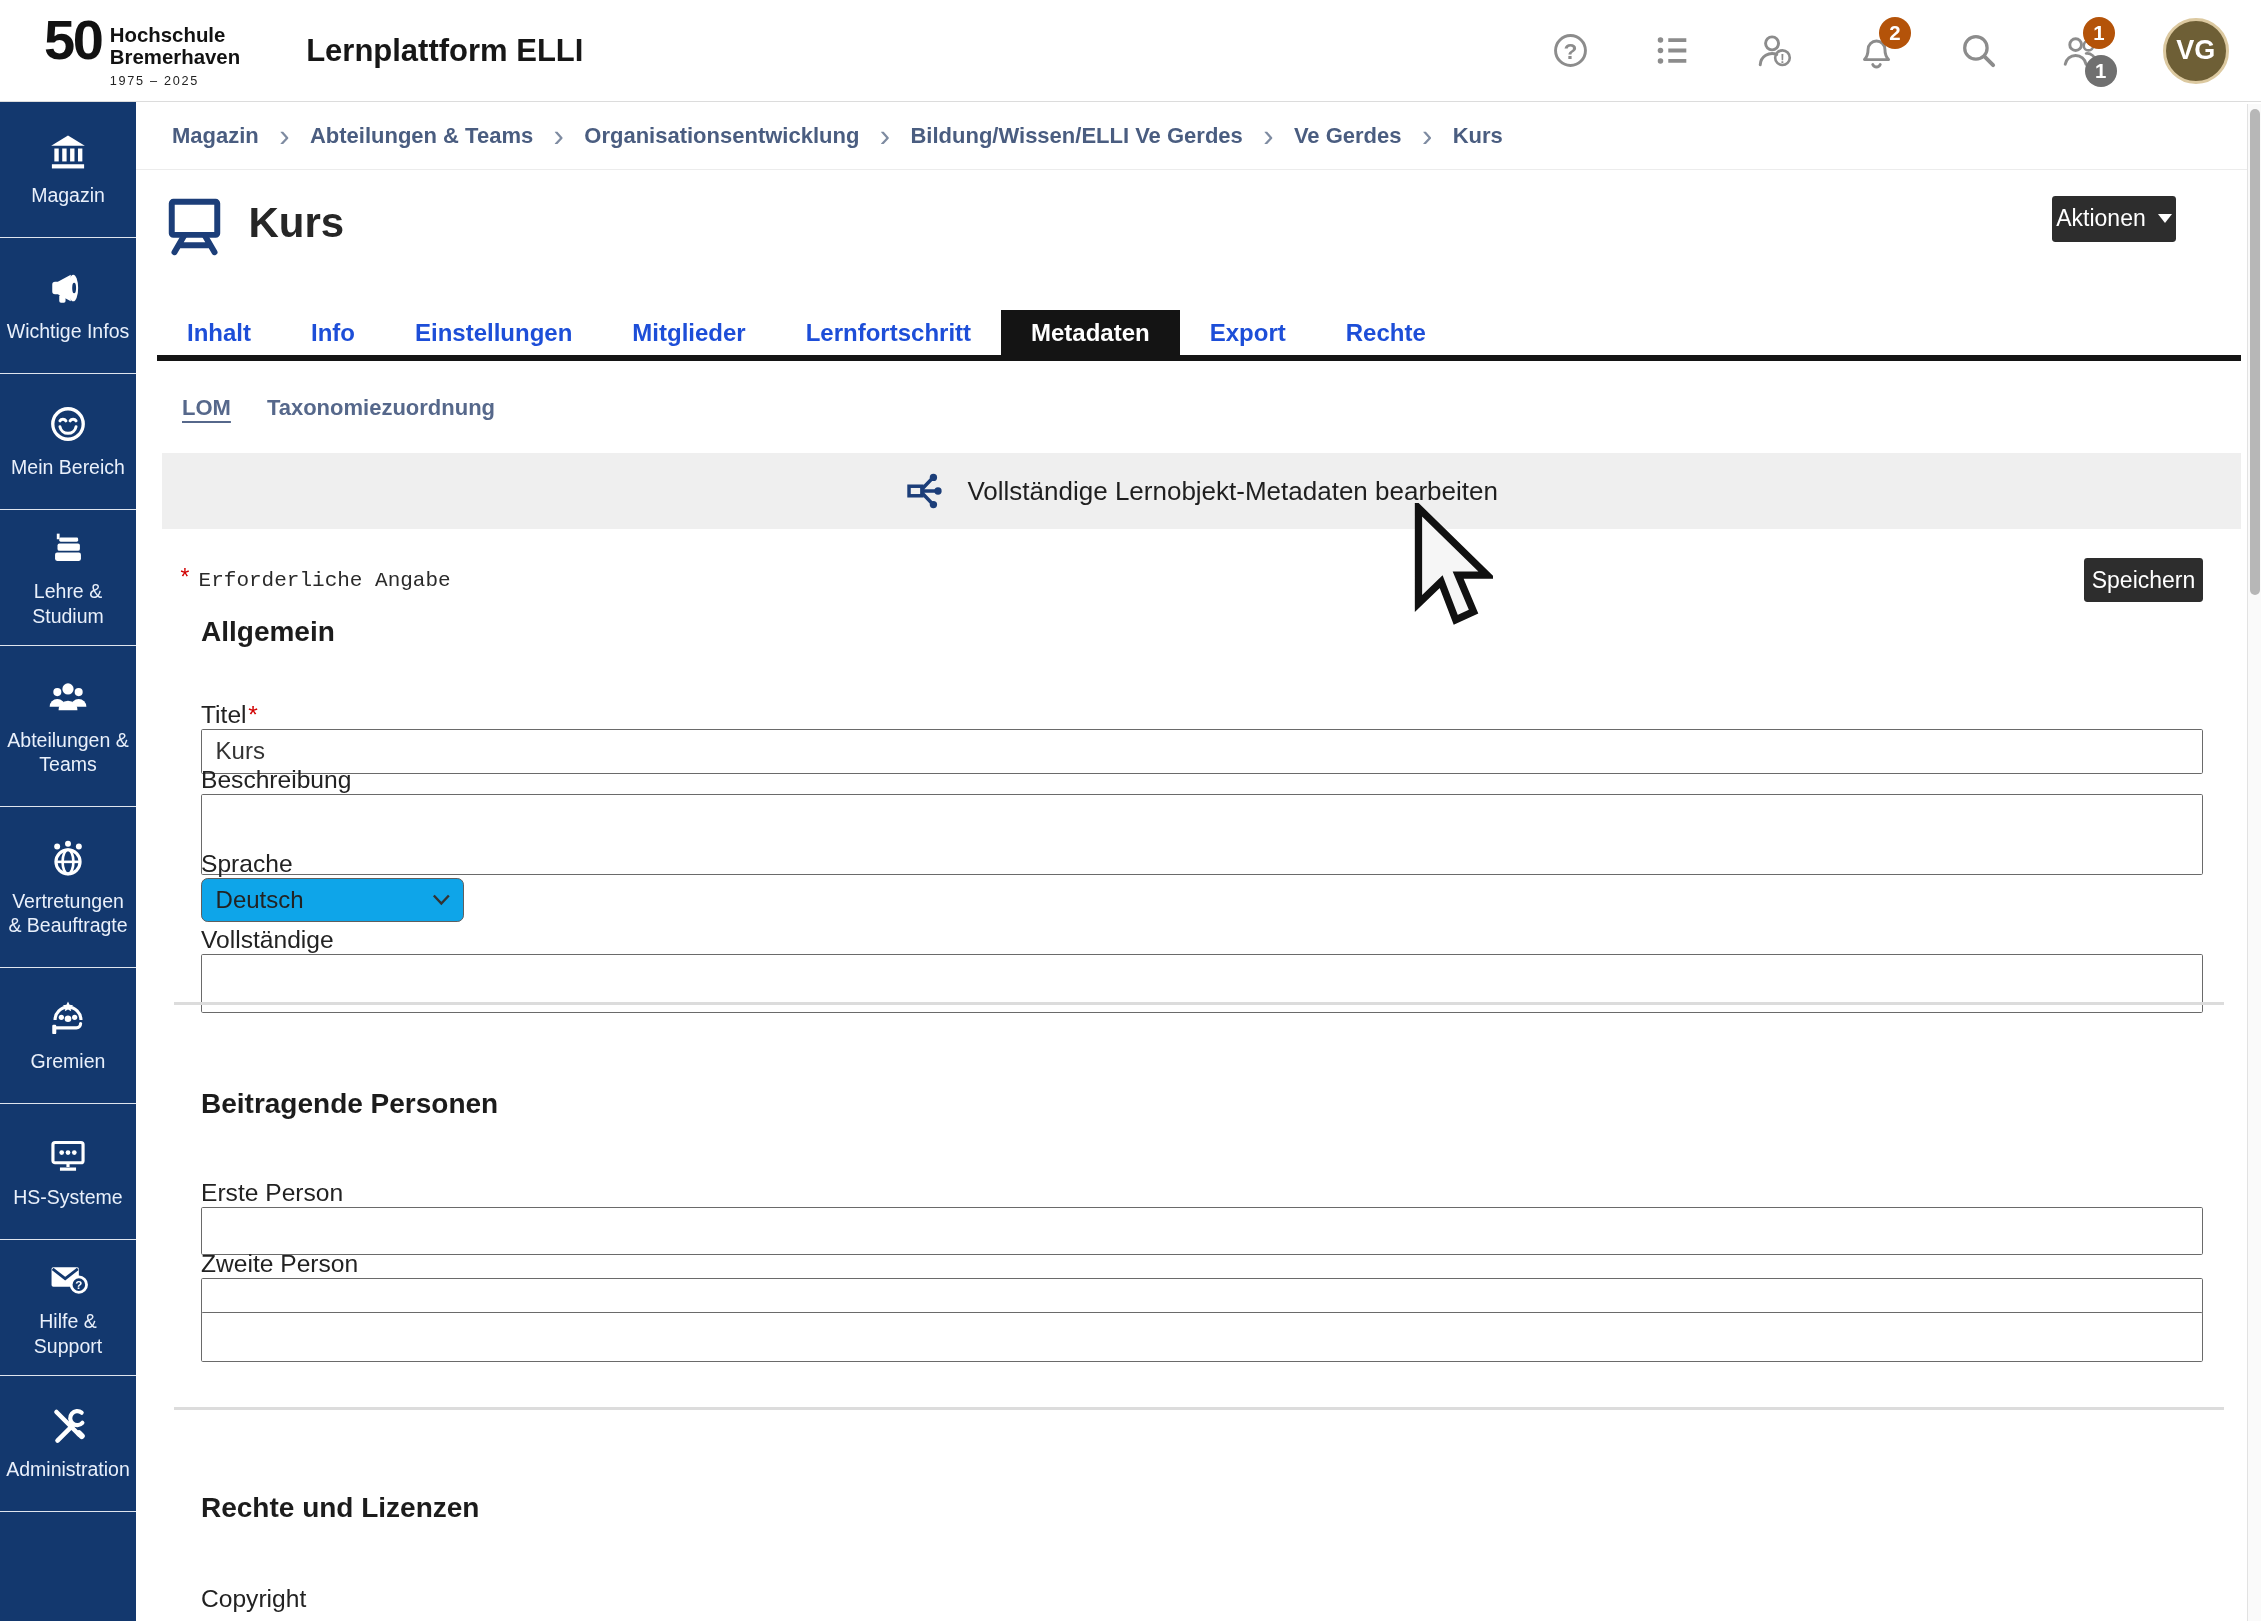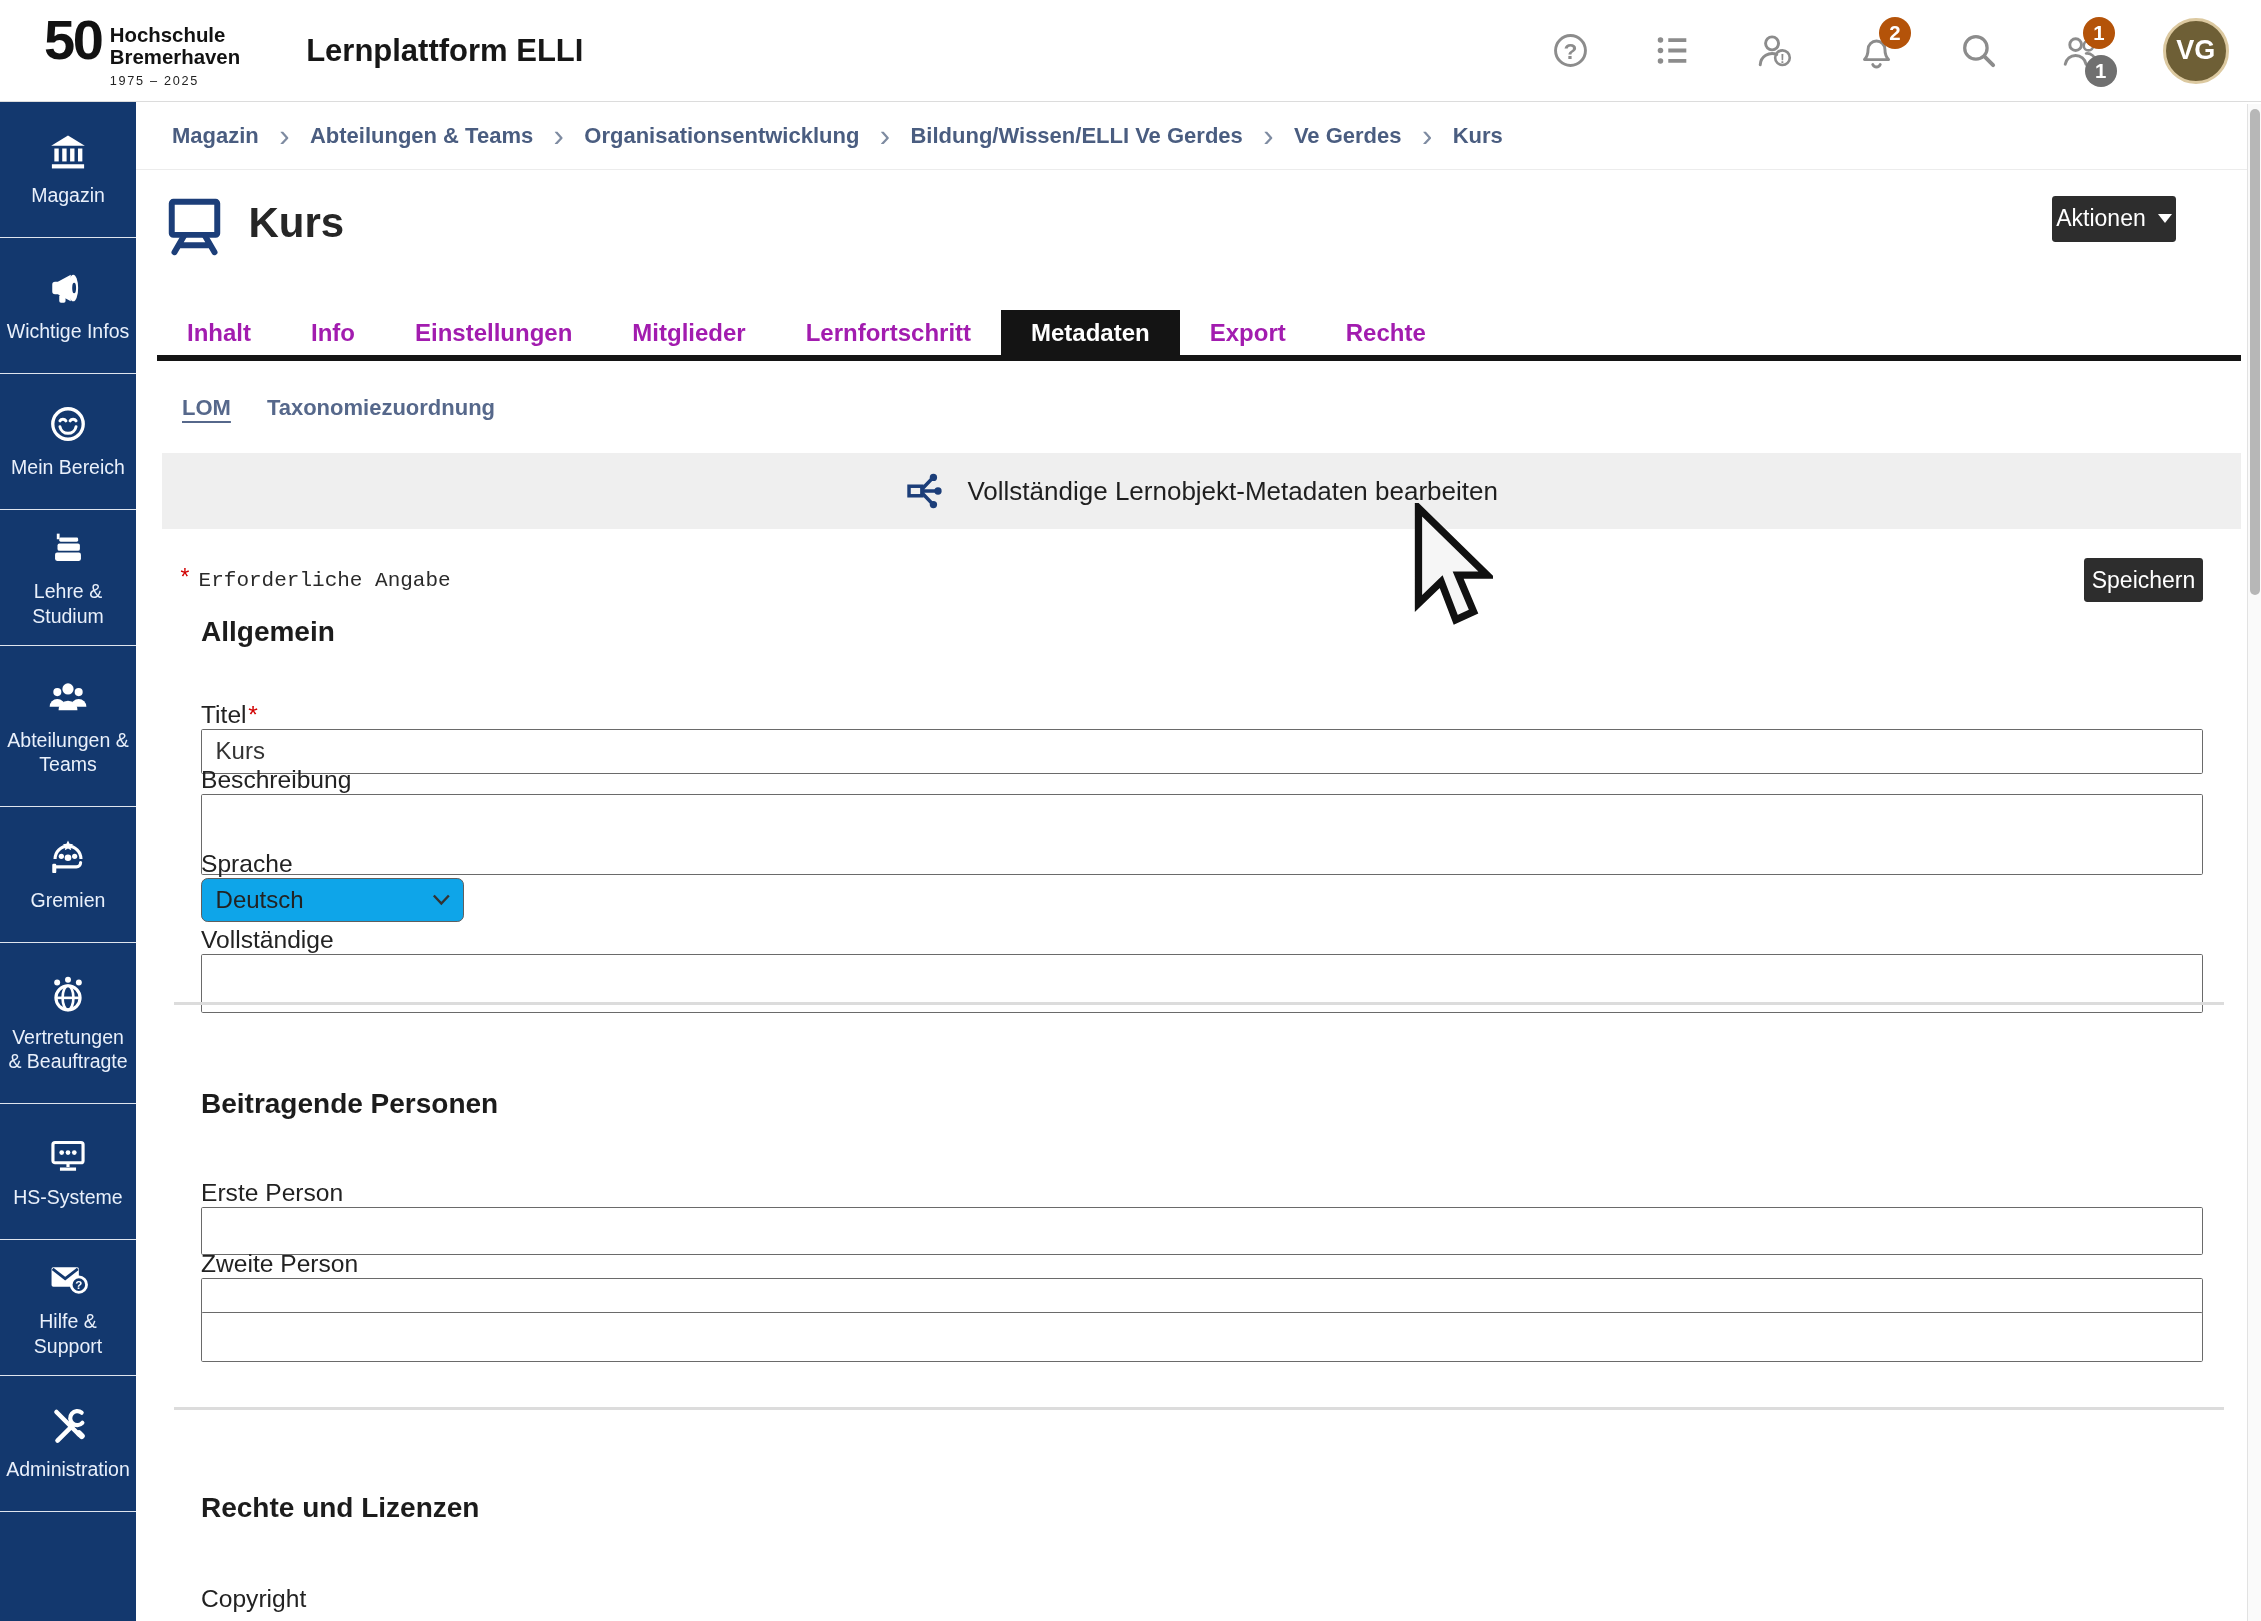--- a/index.html
+++ b/index.html
@@ -63,21 +63,21 @@
     cursor:pointer;
   }
   .actions-btn { position:absolute; right:36px; top:6.8px; width:124px; height:46px; gap:12px; }
   .caret-down { width:0; height:0; border-left:7.6px solid transparent; border-right:7.6px solid transparent; border-top:9.3px solid #fff; }
   .tabs {
     position:absolute; left:21px; top:208px; right:6.8px; height:51px;
     display:flex; align-items:stretch; border-bottom:6px solid #141414;
   }
   .tab {
     padding:0 30px; display:flex; align-items:center; font-size:24px; font-weight:600;
-    color:#a21caf; cursor:pointer;
+    color:#1d4ed8; cursor:pointer;
   }
   .tab.active { background:#141414; color:#ffffff; }
   .subtabs { position:absolute; left:46px; top:289px; height:34px; display:flex; align-items:center; }
   .subtab { font-size:22px; font-weight:600; color:#56688b; margin-right:36px; cursor:pointer; }
   .subtab.active { text-decoration:underline; text-underline-offset:6px; text-decoration-thickness:1.7px; }
   .banner {
     position:absolute; left:25.5px; top:351px; right:6.8px; height:76px; background:#efefef;
     display:flex; align-items:center; justify-content:center; gap:18.7px; cursor:pointer;
   }
   .banner-label { font-size:26px; color:#1f1f1f; }
@@ -228,42 +228,42 @@
     <svg width="42" height="42" viewBox="0 0 24 24">
       <circle cx="5.9" cy="9.2" r="2.3" fill="#fff"></circle>
       <path d="M1.5 17.6 a4.4 4.4 0 0 1 8.8 0 Z" fill="#fff"></path>
       <circle cx="18.1" cy="9.2" r="2.3" fill="#fff"></circle>
       <path d="M13.7 17.6 a4.4 4.4 0 0 1 8.8 0 Z" fill="#fff"></path>
       <circle cx="12" cy="7.4" r="3.2" fill="#fff"></circle>
       <path d="M6.6 19.6 a5.4 5.4 0 0 1 10.8 0 Z" fill="#fff"></path>
     </svg>
     <span class="nav-label">Abteilungen &amp; Teams</span>
   </div>
+  <div class="nav-item tall">
+    <svg width="42" height="42" viewBox="0 0 24 24">
+      <circle cx="5.8" cy="5.4" r="1.7" fill="#fff"></circle>
+        <circle cx="12" cy="3.9" r="1.7" fill="#fff"></circle>
+        <circle cx="18.2" cy="5.4" r="1.7" fill="#fff"></circle>
+      <circle cx="12" cy="14.2" r="6.9" fill="none" stroke="#fff" stroke-width="1.8"></circle>
+      <ellipse cx="12" cy="14.2" rx="3.1" ry="6.9" fill="none" stroke="#fff" stroke-width="1.5"></ellipse>
+      <path d="M5.1 14.2 h13.8" stroke="#fff" stroke-width="1.5"></path>
+    </svg>
+    <span class="nav-label">Vertretungen &amp; Beauftragte</span>
+  </div>
   <div class="nav-item">
     <svg width="42" height="42" viewBox="0 0 24 24">
       <path d="M4.6 13.2 a7.4 7.4 0 0 1 14.8 0" fill="none" stroke="#fff" stroke-width="1.8"></path>
       <path d="M12 2.6 l0.9 1.8 2 0.3 -1.45 1.4 0.35 2 -1.8 -0.95 -1.8 0.95 0.35 -2 -1.45 -1.4 2 -0.3 Z" fill="#fff"></path>
       <circle cx="8.2" cy="11.6" r="1.5" fill="#fff"></circle>
         <circle cx="15.8" cy="11.6" r="1.5" fill="#fff"></circle>
         <circle cx="12" cy="12.4" r="1.9" fill="#fff"></circle>
       <path d="M4.4 17.6 h12.4 a2.4 2.4 0 0 0 2.4 -2.4" fill="none" stroke="#fff" stroke-width="1.8" stroke-linecap="round"></path>
       <rect x="3" y="15.8" width="2.3" height="5.4" rx="0.7" fill="#fff"></rect>
     </svg>
     <span class="nav-label">Gremien</span>
-  </div>
-  <div class="nav-item tall">
-    <svg width="42" height="42" viewBox="0 0 24 24">
-      <circle cx="5.8" cy="5.4" r="1.7" fill="#fff"></circle>
-        <circle cx="12" cy="3.9" r="1.7" fill="#fff"></circle>
-        <circle cx="18.2" cy="5.4" r="1.7" fill="#fff"></circle>
-      <circle cx="12" cy="14.2" r="6.9" fill="none" stroke="#fff" stroke-width="1.8"></circle>
-      <ellipse cx="12" cy="14.2" rx="3.1" ry="6.9" fill="none" stroke="#fff" stroke-width="1.5"></ellipse>
-      <path d="M5.1 14.2 h13.8" stroke="#fff" stroke-width="1.5"></path>
-    </svg>
-    <span class="nav-label">Vertretungen &amp; Beauftragte</span>
   </div>
   <div class="nav-item">
     <svg width="42" height="42" viewBox="0 0 24 24">
       <rect x="3.4" y="5.4" width="17.2" height="11.6" rx="1.2" fill="none" stroke="#fff" stroke-width="1.8"></rect>
       <circle cx="8.4" cy="11.2" r="1.35" fill="#fff"></circle>
         <circle cx="12" cy="11.2" r="1.35" fill="#fff"></circle>
         <circle cx="15.6" cy="11.2" r="1.35" fill="#fff"></circle>
       <path d="M12 17 v2.4 M7.4 20.6 h9.2" stroke="#fff" stroke-width="1.8"></path>
     </svg>
     <span class="nav-label">HS-Systeme</span>

